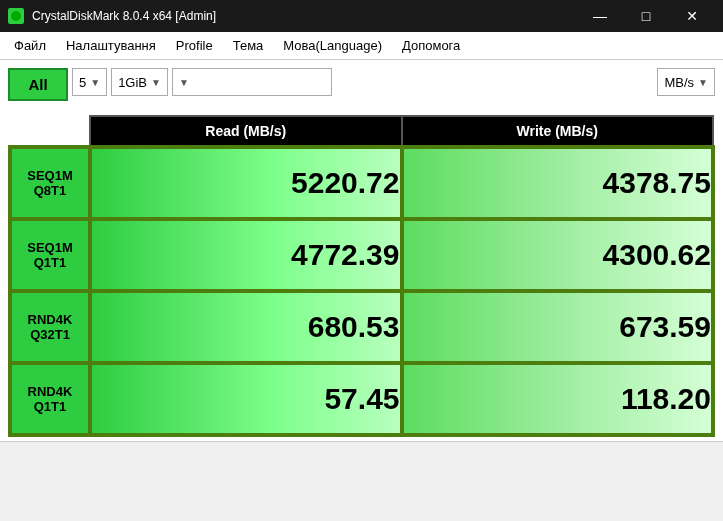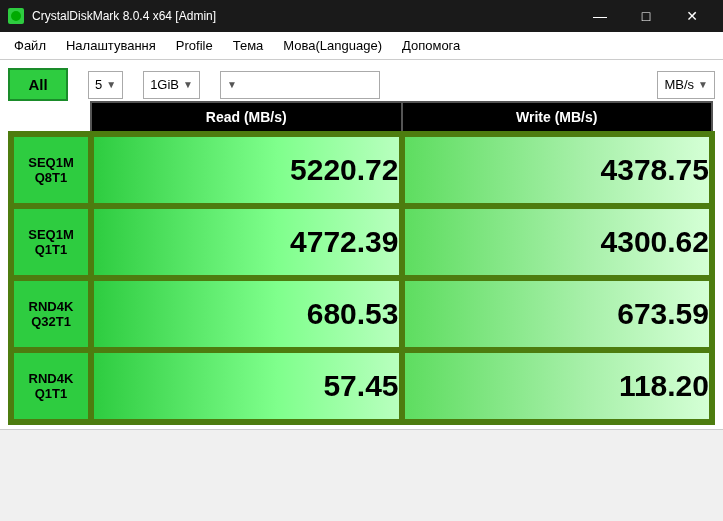--- a/index.html
+++ b/index.html
@@ -75,23 +75,23 @@
 
     
     .main {
       background: #ffffff;
       padding: 8px 8px 4px 8px;
     }
 
     
     .toolbar {
       display: flex;
-      align-items: center;
-      gap: 20px;
-      margin-bottom: 0;
+      align-items: flex-start;
+      gap: 4px;
+      margin-bottom: 14px;
     }
     .all-btn {
       background: #2ecc40;
       color: #000;
       font-weight: bold;
       font-size: 15px;
       border: 2px solid #1a8c2a;
       padding: 6px 18px;
       cursor: pointer;
       min-width: 60px;
@@ -128,21 +128,21 @@
       font-weight: bold;
       padding: 6px 12px;
       text-align: center;
       border: 2px solid #555;
     }
     .bench-table th:first-child {
       background: transparent;
       border: none;
     }
     .bench-table td {
-      border: 6px solid #4d7c0f;
+      border: 4px solid #4d7c0f;
       padding: 0;
       height: 72px;
     }
     .row-label {
       background: #2ecc40;
       color: #000;
       font-weight: bold;
       font-size: 13px;
       text-align: center;
       padding: 4px 8px;

